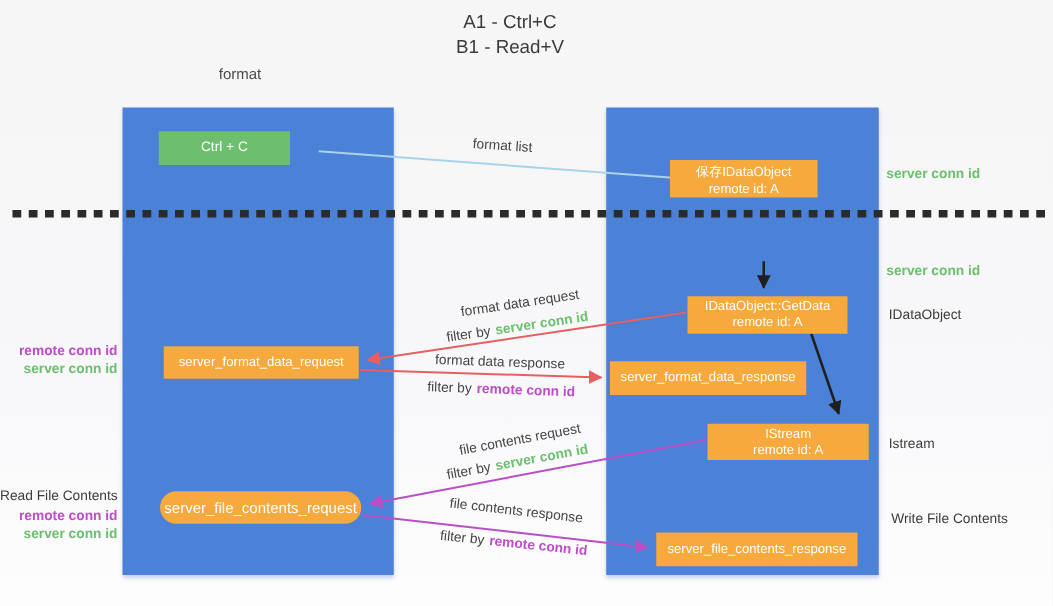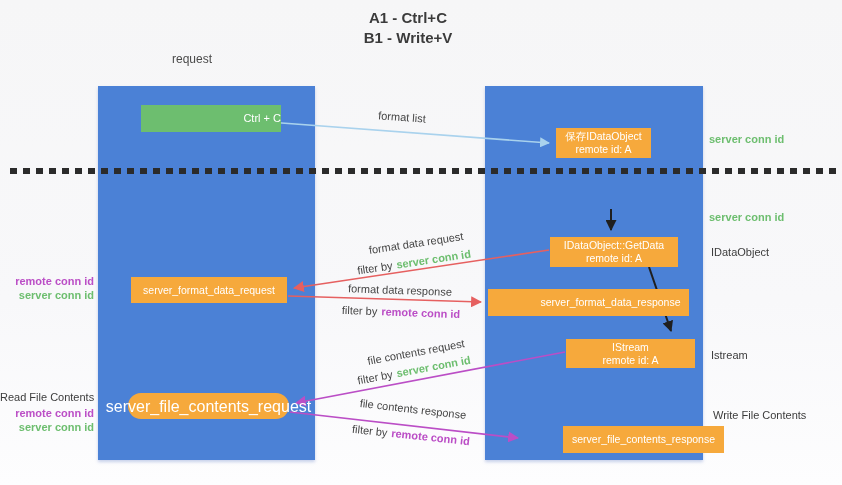--- a/index.html
+++ b/index.html
@@ -5,21 +5,21 @@
   :root{
     --column-blue:#4b81d6; --green:#6dbe6f; --orange:#f6a93c;
     --red:#e66060; --magenta:#bb4ec6; --light-blue:#a9d2ed;
     --ink:#3c3c3c; --dash:#2b2b2b;
   }
   html,body{margin:0;padding:0;}
   body{font-family:"Liberation Sans","DejaVu Sans",sans-serif;background:#f6f6f7;}
   .canvas{position:relative;width:842px;height:485px;overflow:hidden;
     background:linear-gradient(180deg,#f6f6f7 0%,#f8f8fa 62%,#fdfdfe 100%);}
   .title{position:absolute;left:408px;top:8px;transform:translateX(-50%);
-    text-align:center;font-size:15px;line-height:20px;color:#3b3b3b;white-space:nowrap;font-weight:bold;}
+    text-align:center;font-size:15px;line-height:20px;color:#3b3b3b;white-space:nowrap;}
   .col-header{position:absolute;top:52px;width:180px;text-align:center;
     font-size:12px;line-height:15px;color:#4a4a4a;}
   .column{position:absolute;top:86px;height:374px;background:var(--column-blue);
     box-shadow:0 2px 3px rgba(100,130,200,.35);}
   svg.overlay{position:absolute;left:0;top:0;z-index:3;}
   .s-lblue{stroke:var(--light-blue);stroke-width:1.6;}
   .s-black{stroke:#1f1f1f;stroke-width:2;}
   .s-red{stroke:var(--red);stroke-width:1.6;}
   .s-magenta{stroke:var(--magenta);stroke-width:1.6;}
   .s-dash{stroke:var(--dash);stroke-width:6;stroke-dasharray:7 6;}
@@ -41,25 +41,25 @@
   .p-bold{color:var(--magenta);font-weight:bold;}
   .ink{color:var(--ink);}
 </style>
 </head>
 <body>
 
 <div class="canvas">
 
   <div class="title">
     <div>A1 - Ctrl+C</div>
-    <div>B1 - Write+V</div>
+    <div>B1 - Read+V</div>
   </div>
 
   <div class="col-header" style="left:102px;">
-    <div>request</div>
+    <div>format</div>
   </div>
   <div class="col-header" style="left:508px;">
   </div>
 
   <div class="column" style="left:98px;width:217px;"></div>
   <div class="column" style="left:485px;width:218px;"></div>
 
   <svg class="overlay" width="842" height="485" viewBox="0 0 842 485">
     <defs>
       <marker id="m-blue" viewBox="0 0 10 10" refX="9" refY="5" markerWidth="10" markerHeight="10" orient="auto" markerUnits="userSpaceOnUse">
@@ -78,45 +78,45 @@
     <line class="s-dash" x1="10" y1="171" x2="838" y2="171"></line>
     <line class="s-lblue" x1="255" y1="121" x2="549" y2="143" marker-end="url(#m-blue)"></line>
     <line class="s-black" x1="611" y1="209" x2="611" y2="230" marker-end="url(#m-black)"></line>
     <line class="s-black" x1="649" y1="267" x2="671" y2="331" marker-end="url(#m-black)"></line>
     <line class="s-red" x1="549" y1="250" x2="294" y2="288" marker-end="url(#m-red)"></line>
     <line class="s-red" x1="288" y1="296" x2="481" y2="302" marker-end="url(#m-red)"></line>
     <line class="s-magenta" x1="565" y1="352" x2="296" y2="403" marker-end="url(#m-magenta)"></line>
     <line class="s-magenta" x1="290" y1="412" x2="518" y2="438" marker-end="url(#m-magenta)"></line>
   </svg>
 
-  <div class="node green-node" style="left:141px;top:105px;width:140px;height:27px;align-items:flex-end;">
+  <div class="node green-node" style="left:127px;top:105px;width:105px;height:27px;">
     <span>Ctrl + C</span>
   </div>
-  <div class="node orange-node" style="left:556px;top:128px;width:95px;height:30px;font-size:10.5px;">
+  <div class="node orange-node" style="left:536px;top:128px;width:118px;height:30px;font-size:10.5px;justify-content:flex-end;">
     <div>保存IDataObject</div>
     <div>remote id: A</div>
   </div>
   <div class="node orange-node" style="left:550px;top:237px;width:128px;height:30px;font-size:10.5px;">
     <div>IDataObject::GetData</div>
     <div>remote id: A</div>
   </div>
   <div class="node orange-node" style="left:131px;top:277px;width:156px;height:26px;font-size:10.5px;">
     <span>server_format_data_request</span>
   </div>
-  <div class="node orange-node" style="left:488px;top:289px;width:157px;height:27px;font-size:10.5px;padding-left:44px;">
+  <div class="node orange-node" style="left:488px;top:289px;width:157px;height:27px;font-size:10.5px;">
     <span>server_format_data_response</span>
   </div>
   <div class="node orange-node" style="left:566px;top:339px;width:129px;height:29px;font-size:10.5px;">
     <div>IStream</div>
     <div>remote id: A</div>
   </div>
-  <div class="node orange-node" style="left:128px;top:393px;width:161px;height:26px;font-size:16px;border-radius:13px;">
+  <div class="node orange-node" style="left:128px;top:393px;width:161px;height:26px;font-size:12px;border-radius:13px;">
     <span>server_file_contents_request</span>
   </div>
-  <div class="node orange-node" style="left:525px;top:426px;width:161px;height:27px;font-size:10.5px;margin-left:38px;">
+  <div class="node orange-node" style="left:525px;top:426px;width:161px;height:27px;font-size:10.5px;">
     <span>server_file_contents_response</span>
   </div>
 
   <div class="albl" style="left:402px;top:117px;--r:4deg;">format list</div>
 
   <div class="albl" style="left:416px;top:243px;--r:-8.5deg;">format data request</div>
   <div class="albl" style="left:414px;top:262px;--r:-8.5deg;">
     <span>filter by</span><span class="conn-green">server conn id</span>
   </div>
 

